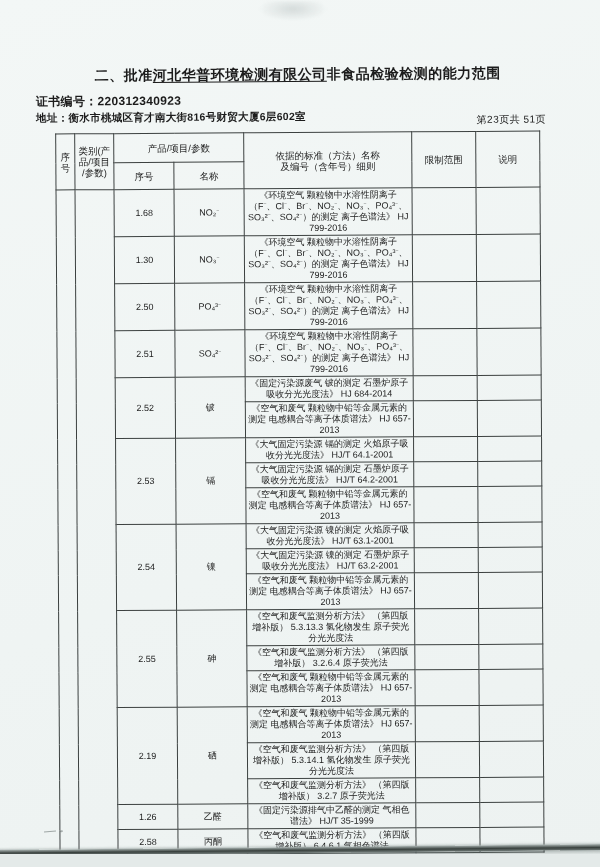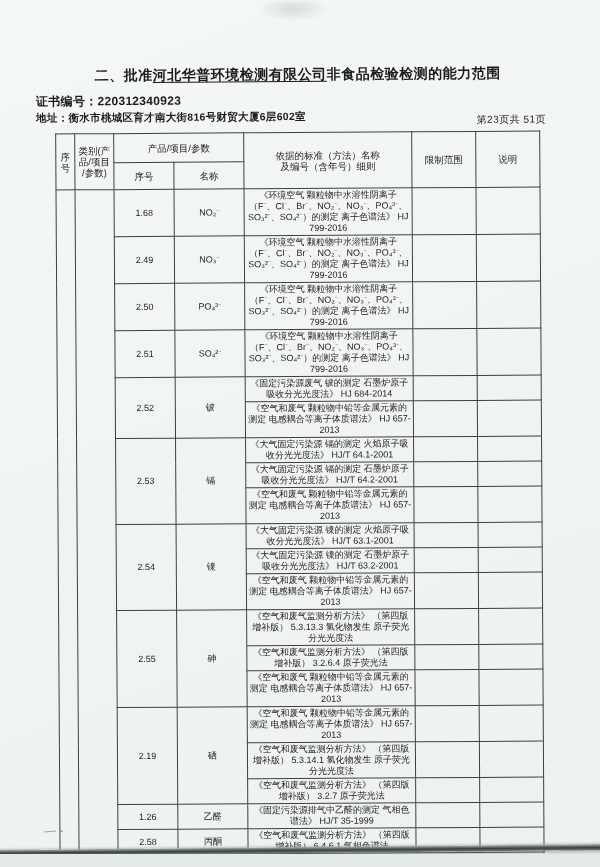--- a/index.html
+++ b/index.html
@@ -121,21 +121,21 @@
           <tr>
             <td rowspan="20"></td>
             <td rowspan="20"></td>
             <td>1.68</td>
             <td>NO₂⁻</td>
             <td class="std-cell">《环境空气 颗粒物中水溶性阴离子（F⁻、Cl⁻、Br⁻、NO₂⁻、NO₃⁻、PO₄³⁻、SO₃²⁻、SO₄²⁻）的测定 离子色谱法》 HJ 799-2016</td>
             <td></td>
             <td></td>
           </tr>
           <tr>
-            <td>2.49</td>
+            <td>1.30</td>
             <td>NO₃⁻</td>
             <td class="std-cell">《环境空气 颗粒物中水溶性阴离子（F⁻、Cl⁻、Br⁻、NO₂⁻、NO₃⁻、PO₄³⁻、SO₃²⁻、SO₄²⁻）的测定 离子色谱法》 HJ 799-2016</td>
             <td></td>
             <td></td>
           </tr>
           <tr>
             <td>2.50</td>
             <td>PO₄³⁻</td>
             <td class="std-cell">《环境空气 颗粒物中水溶性阴离子（F⁻、Cl⁻、Br⁻、NO₂⁻、NO₃⁻、PO₄³⁻、SO₃²⁻、SO₄²⁻）的测定 离子色谱法》 HJ 799-2016</td>
             <td></td>

